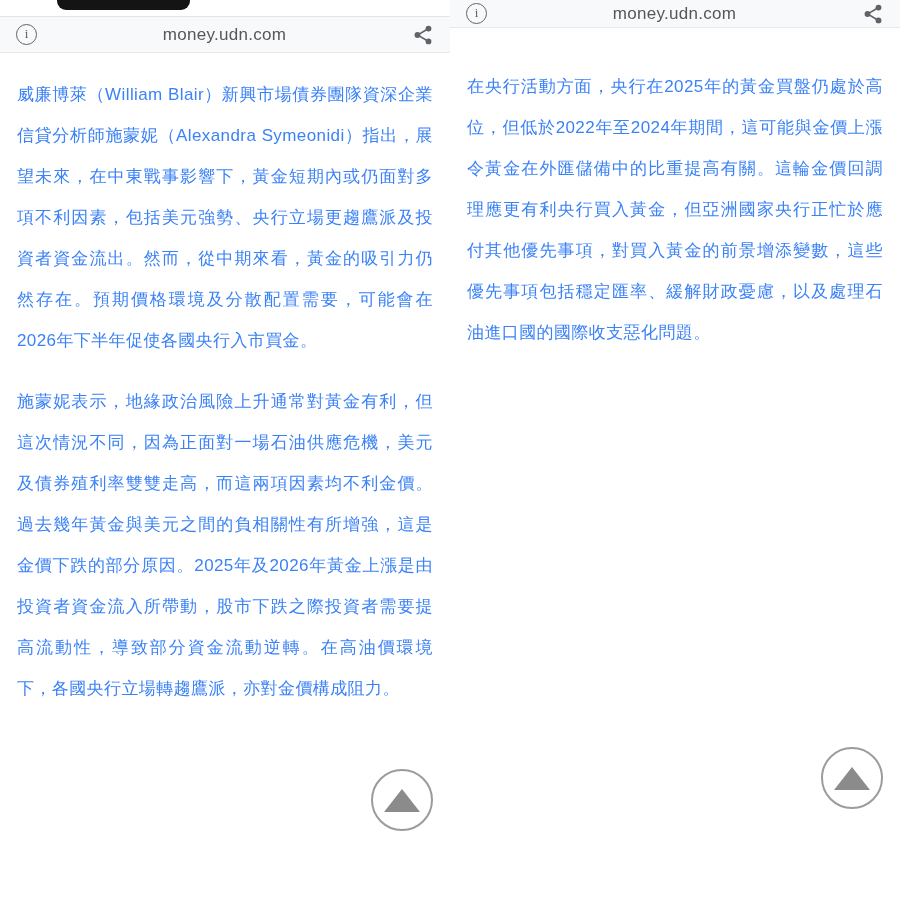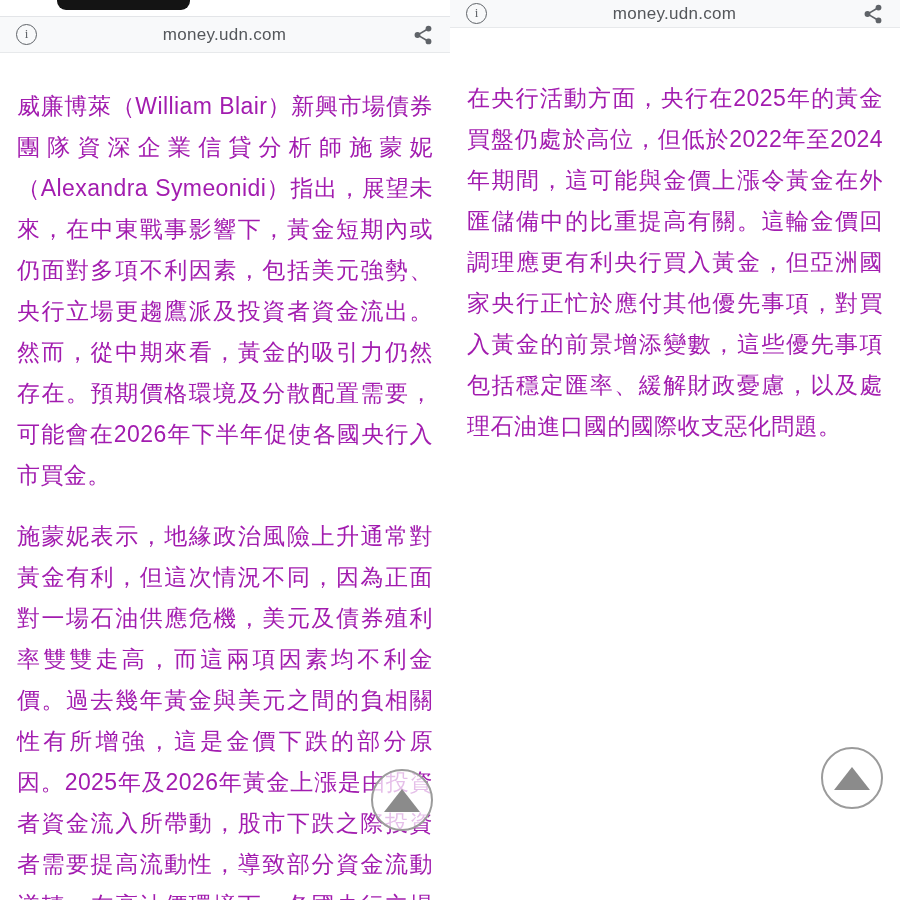--- a/index.html
+++ b/index.html
@@ -50,26 +50,26 @@
     color: #54575b; font-size: 17px; letter-spacing: 0.3px;
     white-space: nowrap; overflow: hidden;
   }
   .share { width: 22px; height: 22px; flex: 0 0 22px; }
 
   
   .content { background: #ffffff; }
   .content.left-pad { padding: 21px 17px 0 17px; }
   .content.right-pad { padding: 38px 17px 0 17px; }
   .content p {
-    font-size: 23px;
+    font-size: 17px;
     line-height: 41px;
     letter-spacing: 0.4px;
-    color: #a21caf;
+    color: #3b82f6;
     text-align: justify;
-    margin: 12px 0 20px 0;
+    margin: 0 0 20px 0;
     word-break: break-word;
   }
 
   
   .scroll-top {
     position: absolute;
     width: 62px; height: 62px;
     border-radius: 50%;
     border: 2.5px solid #9b9b9b;
     background: rgba(255,255,255,0.72);

